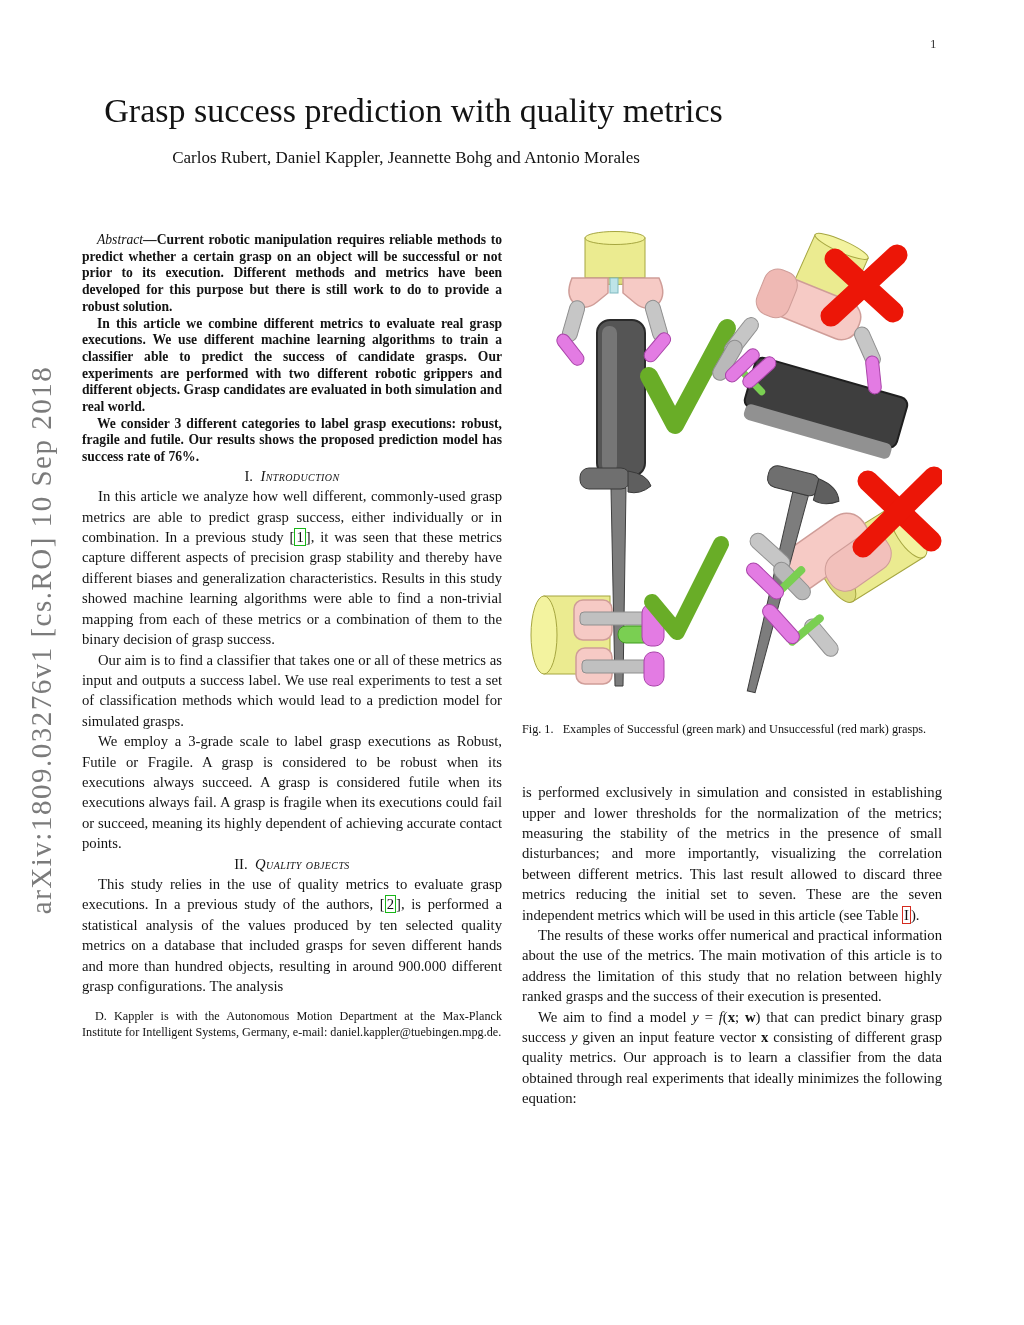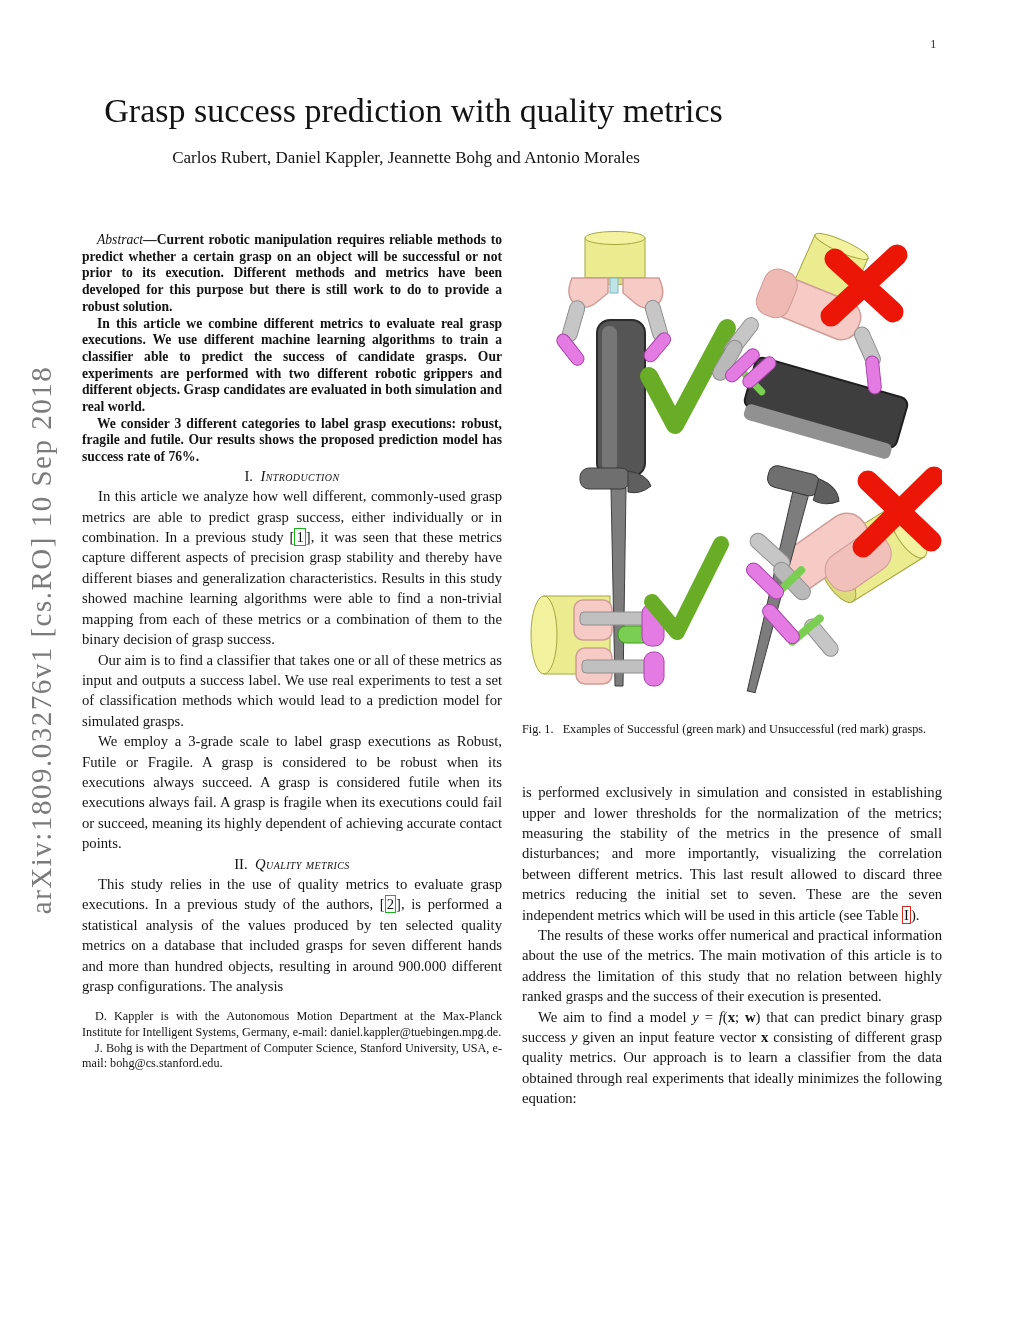--- a/index.html
+++ b/index.html
@@ -56,27 +56,26 @@
       <p><span>In this article we combine different metrics to evaluate real grasp executions. We use different machine learning algorithms to train a classifier able to predict the success of candidate grasps. Our experiments are performed with two different robotic grippers and different objects. Grasp candidates are evaluated in both simulation and real world.</span></p>
       <p><span>We consider 3 different categories to label grasp executions: robust, fragile and futile. Our results shows the proposed prediction model has success rate of 76%.</span></p>
     </div>
 
     <div class="bodytxt">
       <p class="heading h-intro"><span>I. </span><span class="seg-sc">Introduction</span></p>
       <p><span>In this article we analyze how well different, commonly-used grasp metrics are able to predict grasp success, either individually or in combination. In a previous study [</span><span class="seg-cg">1</span><span>], it was seen that these metrics capture different aspects of precision grasp stability and thereby have different biases and generalization characteristics. Results in this study showed machine learning algorithms were able to find a non-trivial mapping from each of these metrics or a combination of them to the binary decision of grasp success.</span></p>
       <p><span>Our aim is to find a classifier that takes one or all of these metrics as input and outputs a success label. We use real experiments to test a set of classification methods which would lead to a prediction model for simulated grasps.</span></p>
       <p><span>We employ a 3-grade scale to label grasp executions as </span><span class="seg-i">Robust</span><span>, </span><span class="seg-i">Futile</span><span> or </span><span class="seg-i">Fragile</span><span>. A grasp is considered to be </span><span class="seg-i">robust</span><span> when its executions always succeed. A grasp is considered </span><span class="seg-i">futile</span><span> when its executions always fail. A grasp is fragile when its executions could fail or succeed, meaning its highly dependent of achieving accurate contact points.</span></p>
 
-      <p class="heading h-qm"><span>II. </span><span class="seg-sc">Quality metrics</span></p>
+      <p class="heading h-qm"><span>II. </span><span class="seg-sc">Quality objects</span></p>
       <p><span>This study relies in the use of quality metrics to evaluate grasp executions. In a previous study of the authors, [</span><span class="seg-cg">2</span><span>], is performed a statistical analysis of the values produced by ten selected quality metrics on a database that included grasps for seven different hands and more than hundred objects, resulting in around 900.000 different grasp configurations. The analysis</span></p>
     </div>
 
     <div class="fnotes">
       <p><span>D. Kappler is with the Autonomous Motion Department at the Max-Planck Institute for Intelligent Systems, Germany, e-mail: daniel.kappler@tuebingen.mpg.de.</span></p>
-      <p><span>J. Bohg is with the Department of Computer Science, Stanford University, USA, e-mail: bohg@cs.stanford.edu.</span></p>
     </div>
   </div>
 
   <div class="col col-right">
 
     <div class="figwrap">
       <svg width="420" height="486" viewBox="0 0 420 486" xmlns="http://www.w3.org/2000/svg">
 
         <g>
           <rect x="75" y="92" width="48" height="156" rx="13" fill="#555555" stroke="#2b2b2b" stroke-width="2"></rect>

